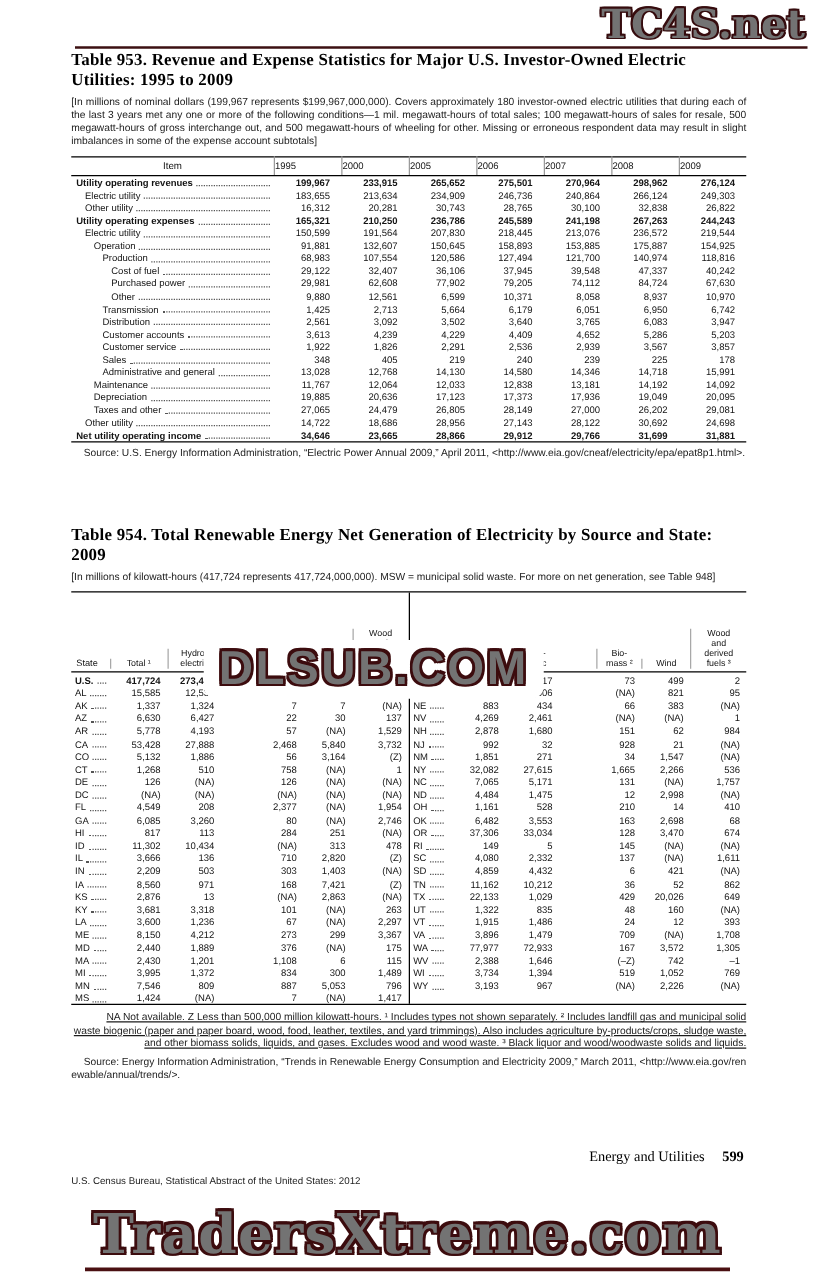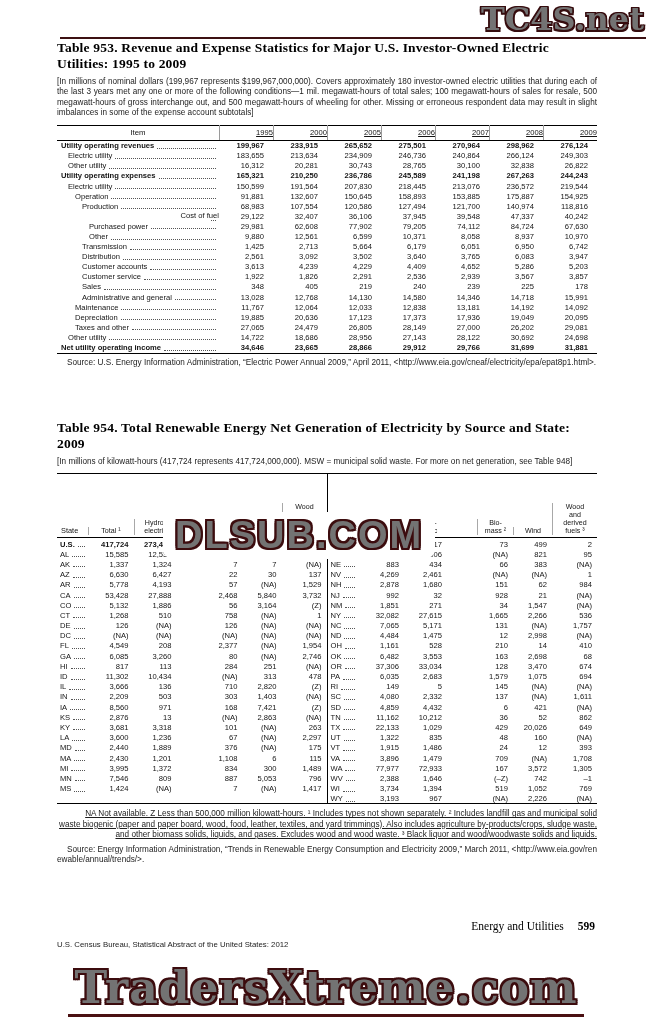--- a/index.html
+++ b/index.html
@@ -41,24 +41,24 @@
     word-break: break-all;
   }
   .footnotes { text-indent: 10px; text-align: right; text-decoration: underline; }
 
   
   .t953 {
     margin-top: 6px;
     border-top: 1.5px solid #000;
     border-bottom: 1.5px solid #000;
   }
-  .t953-row { display: flex; align-items: center; height: 10.1px; line-height: 9px; }
+  .t953-row { display: flex; align-items: flex-end; height: 10.1px; line-height: 9px; }
   .t953-row.bold { font-weight: bold; }
   .t953-header { height: 15px; align-items: center; border-bottom: 1px solid #000; }
-  .t953-header .t953-val { text-align: right; padding-right: 0; border-left: 1px solid #9a9a9a; height: 15px; line-height: 15px; text-decoration: underline; }
+  .t953-header .t953-val { text-align: left; padding-right: 0; border-left: 1px solid #9a9a9a; height: 15px; line-height: 15px; }
   .t953-item-h { flex: 1; text-align: center; font-size: 7.8px; }
   .t953-item { flex: 1; display: flex; align-items: flex-end; font-size: 7.6px; white-space: nowrap; overflow: hidden; }
   .t953-val { width: 54px; text-align: right; padding-right: 9px; font-size: 7.6px; }
 
   .leader { flex: 1 1 auto; min-width: 5px; border-bottom: 1px dotted #555; margin: 0 3px 1.5px 3px; }
 
   
   .t954-wrap {
     margin-top: 6px;
     border-top: 1.5px solid #000;
@@ -224,21 +224,21 @@
           </div>
           <div class="t953-val">68,983</div>
           <div class="t953-val">107,554</div>
           <div class="t953-val">120,586</div>
           <div class="t953-val">127,494</div>
           <div class="t953-val">121,700</div>
           <div class="t953-val">140,974</div>
           <div class="t953-val">118,816</div>
         </div>
         <div class="t953-row">
-          <div class="t953-item" style="padding-left: 32px; flex-direction: column;">
+          <div class="t953-item" style="padding-left: 32px;">
             <span class="lbl">Cost of fuel</span>
             <span class="leader"></span>
           </div>
           <div class="t953-val">29,122</div>
           <div class="t953-val">32,407</div>
           <div class="t953-val">36,106</div>
           <div class="t953-val">37,945</div>
           <div class="t953-val">39,548</div>
           <div class="t953-val">47,337</div>
           <div class="t953-val">40,242</div>
@@ -649,20 +649,31 @@
               <span class="leader"></span>
             </div>
             <div class="t954-val c1">3,600</div>
             <div class="t954-val c2">1,236</div>
             <div class="t954-val c3">67</div>
             <div class="t954-val c4">(NA)</div>
             <div class="t954-val c5">2,297</div>
           </div>
           <div class="t954-row">
             <div class="t954-state">
+              <span class="lbl">ME</span>
+              <span class="leader"></span>
+            </div>
+            <div class="t954-val c1">8,150</div>
+            <div class="t954-val c2">4,212</div>
+            <div class="t954-val c3">273</div>
+            <div class="t954-val c4">299</div>
+            <div class="t954-val c5">3,367</div>
+          </div>
+          <div class="t954-row">
+            <div class="t954-state">
               <span class="lbl">MD</span>
               <span class="leader"></span>
             </div>
             <div class="t954-val c1">2,440</div>
             <div class="t954-val c2">1,889</div>
             <div class="t954-val c3">376</div>
             <div class="t954-val c4">(NA)</div>
             <div class="t954-val c5">175</div>
           </div>
           <div class="t954-row">
@@ -862,31 +873,20 @@
               <span class="leader"></span>
             </div>
             <div class="t954-val c1">37,306</div>
             <div class="t954-val c2">33,034</div>
             <div class="t954-val c3">128</div>
             <div class="t954-val c4">3,470</div>
             <div class="t954-val c5">674</div>
           </div>
           <div class="t954-row">
             <div class="t954-state">
-              <span class="lbl">PA</span>
-              <span class="leader"></span>
-            </div>
-            <div class="t954-val c1">6,035</div>
-            <div class="t954-val c2">2,683</div>
-            <div class="t954-val c3">1,579</div>
-            <div class="t954-val c4">1,075</div>
-            <div class="t954-val c5">694</div>
-          </div>
-          <div class="t954-row">
-            <div class="t954-state">
               <span class="lbl">RI</span>
               <span class="leader"></span>
             </div>
             <div class="t954-val c1">149</div>
             <div class="t954-val c2">5</div>
             <div class="t954-val c3">145</div>
             <div class="t954-val c4">(NA)</div>
             <div class="t954-val c5">(NA)</div>
           </div>
           <div class="t954-row">

